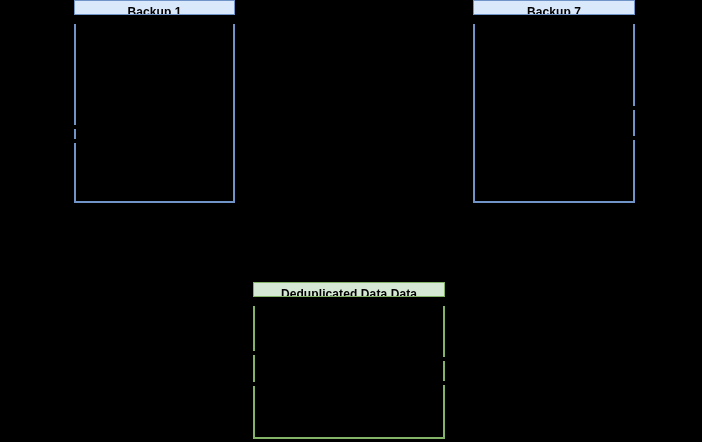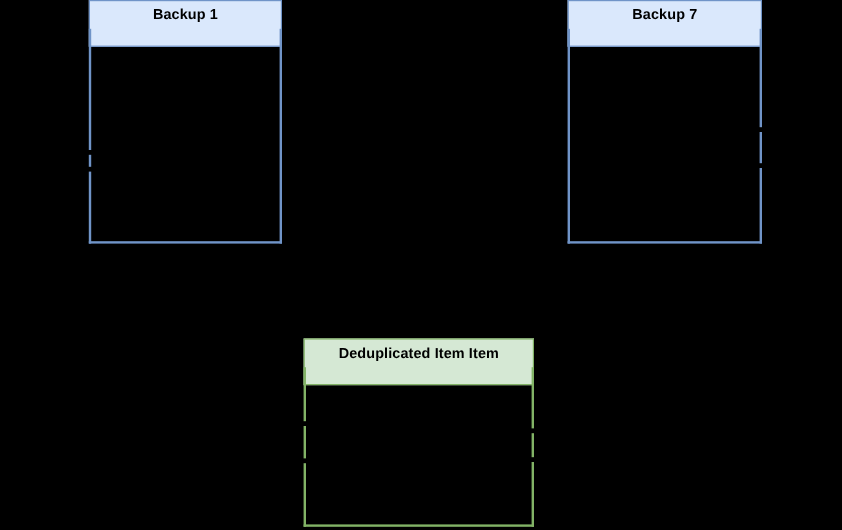--- a/index.html
+++ b/index.html
@@ -27,29 +27,30 @@
     position: absolute;
     box-sizing: border-box;
     background: transparent;
   }
   .box .title {
     position: absolute;
     left: 0;
     top: 0;
     right: 0;
     box-sizing: border-box;
-    height: 39px;
+    height: 15px;
     line-height: 22px;
     text-align: center;
     font-size: 12px;
     font-weight: bold;
     color: #000000;
     letter-spacing: 0.1px;
     white-space: nowrap;
     overflow: hidden;
+    text-decoration: underline;
   }
   .box .body {
     position: absolute;
     left: 0;
     right: 0;
     bottom: 0;
     box-sizing: border-box;
     background: transparent;
   }
 
@@ -130,21 +131,21 @@
     <div class="title">Backup 1</div>
     <div class="body"></div>
   </div>
 
   <div class="box blue" id="box-backup-2">
     <div class="title">Backup 7</div>
     <div class="body"></div>
   </div>
 
   <div class="box green" id="box-dedup">
-    <div class="title">Deduplicated Item Item</div>
+    <div class="title">Deduplicated Data Data</div>
     <div class="body"></div>
   </div>
 
   <div class="notch n-b1-a"></div>
   <div class="notch n-b1-b"></div>
   <div class="notch n-b2-a"></div>
   <div class="notch n-b2-b"></div>
   <div class="notch n-dd-la"></div>
   <div class="notch n-dd-lb"></div>
   <div class="notch n-dd-ra"></div>

